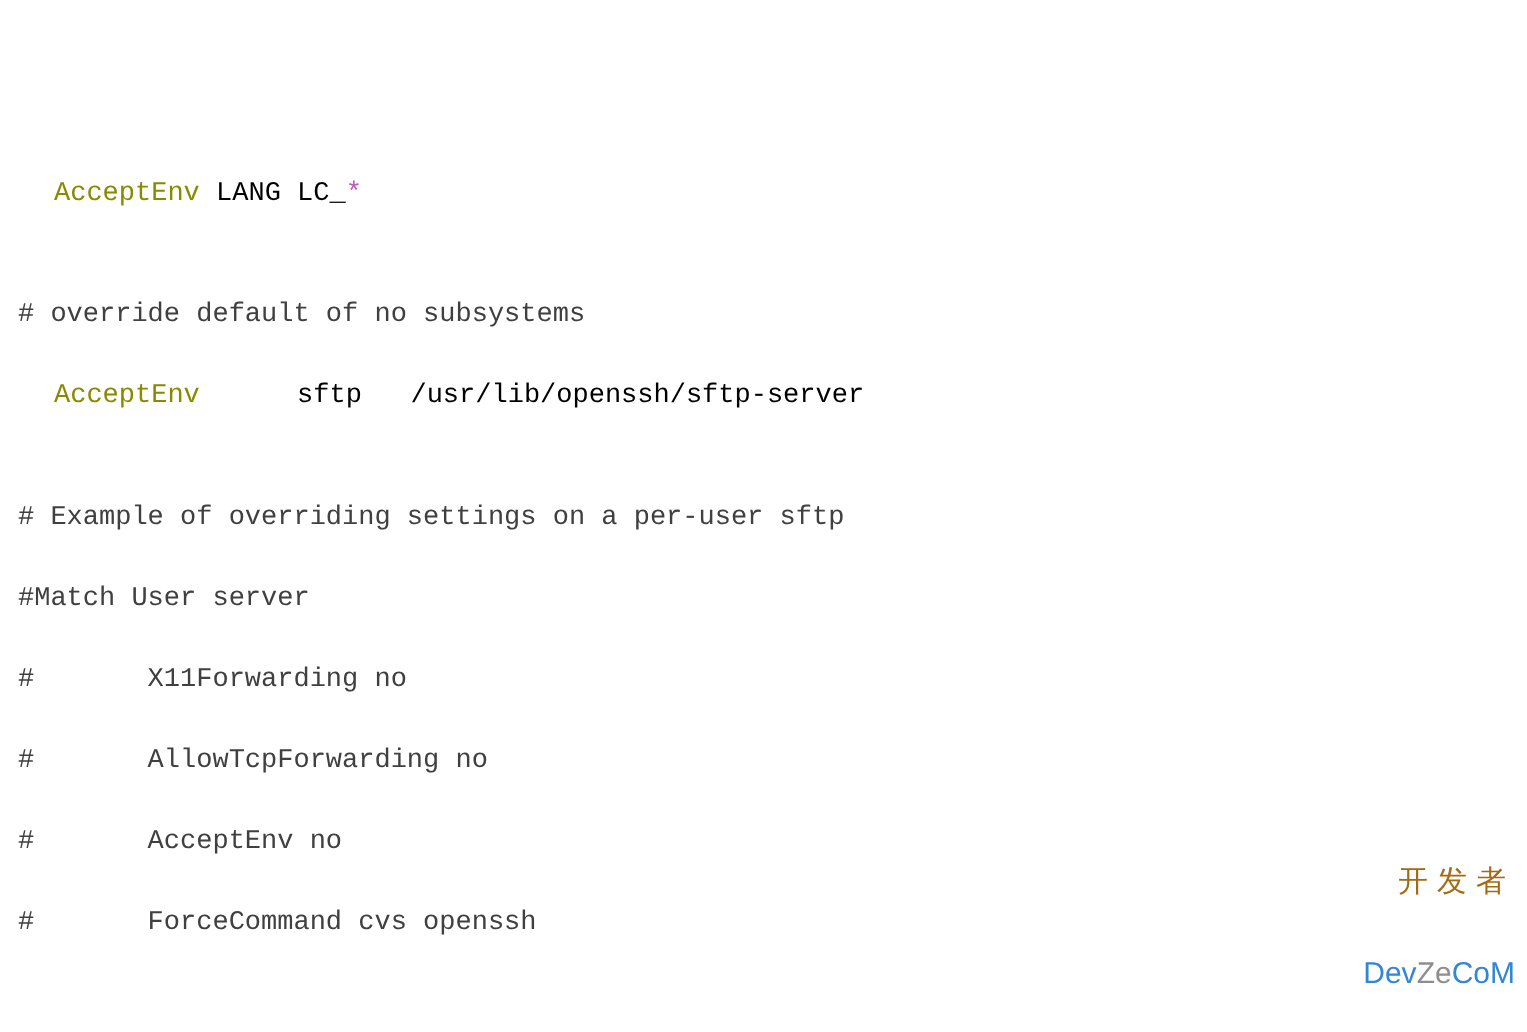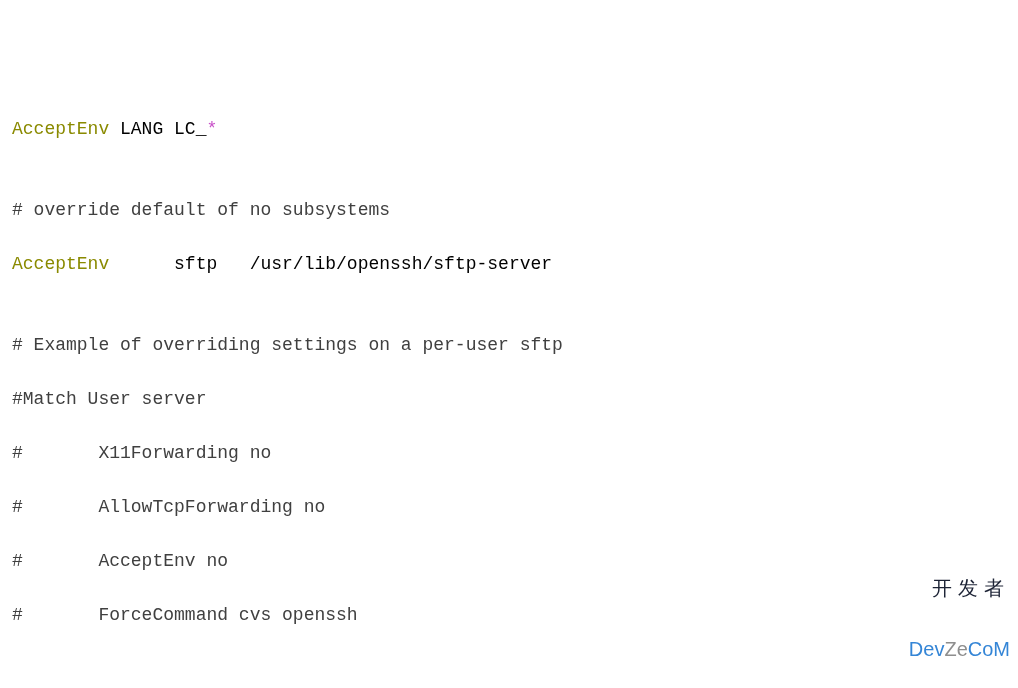--- a/index.html
+++ b/index.html
@@ -13,36 +13,36 @@
       line-height: 1.5;
       background: #ffffff;
       color: #000;
       white-space: pre;
       padding: 8px 12px;
       width: 1018px;
       height: 688px;
       overflow: hidden;
       position: relative;
     }
-    .olive { color: #8a8a00; }
+    .olive { color: #8a8a00; margin-left: 24px; }
     .purple { color: #404040; }
     .magenta { color: #c850c8; }
     .line { display: block; }
     .watermark {
       position: absolute;
       right: 8px;
       bottom: 8px;
       text-align: right;
       font-family: sans-serif;
       line-height: 1.1;
       opacity: 0.95;
       pointer-events: none;
     }
     .wm-top {
-      color: #0f172a;
+      color: #a16207;
       font-size: 20px;
       font-weight: 500;
       letter-spacing: 6px;
     }
     .wm-bot {
       font-size: 20px;
       font-weight: 400;
     }
     .wm-dev { color: #2a7fd4; }
     .wm-ze { color: #888; }

